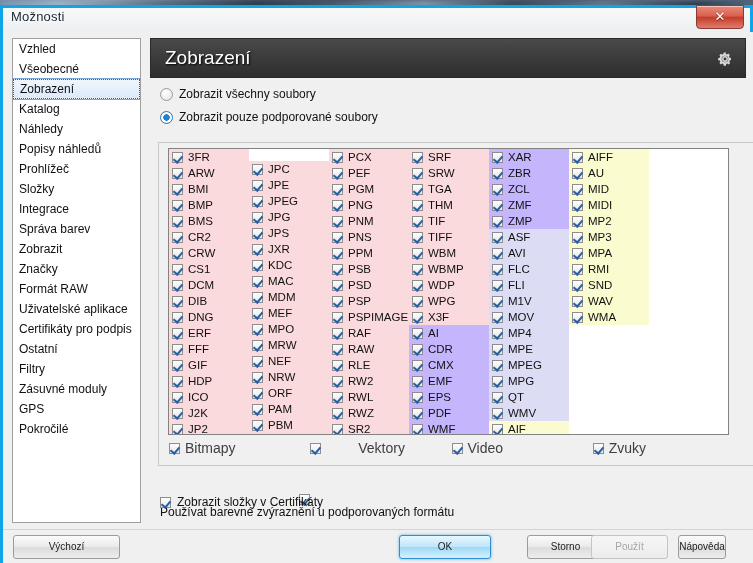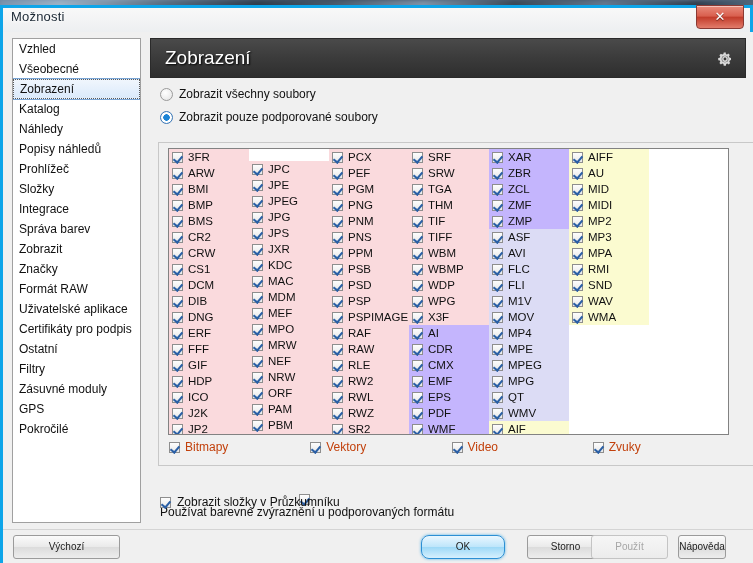--- a/index.html
+++ b/index.html
@@ -63,23 +63,23 @@
   .cell{height:16px;line-height:16px;display:flex;align-items:center;padding-left:3px;
       font-size:11.5px;color:#111;box-sizing:border-box;white-space:nowrap;}
   .cb{width:11px;height:11px;margin-right:5px;flex:0 0 11px;box-sizing:border-box;
       border:1px solid #8e8e8e;background:linear-gradient(180deg,#fdfdfd,#e9e9e9);
       position:relative;}
   .cb.on::after{content:"";position:absolute;left:2px;top:1px;width:4px;height:7px;
       border:solid #2a5fa5;border-width:0 2px 2px 0;transform:rotate(40deg);}
   .bm{background:#fadadd;} .vc{background:#c4b5fd;}
   .vd{background:#dcdcf5;} .au{background:#fbfbd0;}
 
-  .kindrow{position:absolute;left:10px;top:297px;width:565px;display:flex;font-size:12px;color:#c2410c;justify-content:flex-end;}
+  .kindrow{position:absolute;left:10px;top:297px;width:565px;display:flex;font-size:14px;color:#404040;justify-content:flex-end;}
   .kindrow > div{display:flex;align-items:center;}
-  .k0{width:153px;} .k1{width:153px;} .k2{width:153px;}
+  .k0{width:153px;} .k1{width:153px;gap:32px;} .k2{width:153px;}
 
   .optrow{position:absolute;left:10px;display:flex;align-items:center;font-size:12px;color:#111;}
 
   
   #sep{position:absolute;left:0;top:497px;width:751px;height:1px;background:#d4d4d4;}
   #btnbar{position:absolute;left:0;top:500px;width:751px;height:32px;}
   .btn{position:absolute;top:3px;height:24px;line-height:22px;text-align:center;font-size:10px;
       color:#222;border:1px solid #9b9b9b;border-radius:3px;box-sizing:border-box;
       background:linear-gradient(180deg,#fbfbfb,#eaeaea 48%,#dcdcdc 52%,#ededed);
       cursor:pointer;}
@@ -586,29 +586,29 @@
           </div>
       </div>
 
       <div id="optwrap">
           <div class="optrow" style="top: 456px; flex-direction: column;">
             <span class="cb on" style="margin-right: 6px;"></span>
             <span>Používat barevné zvýraznění u podporovaných formátu</span>
           </div>
           <div class="optrow" style="top: 457px;">
             <span class="cb on" style="margin-right: 6px;"></span>
-            <span>Zobrazit složky v Průzkumníku</span>
+            <span>Zobrazit složky v Certifikáty</span>
           </div>
         </div>
     </div>
 
     <div id="sep"></div>
 
     <div id="btnbar">
       <div class="btn" style="left:10px;width:107px;">Výchozí</div>
-      <div class="btn primary" style="left:418px;width:84px;border-radius:8px;">OK</div>
+      <div class="btn primary" style="left:396px;width:92px;">OK</div>
       <div class="btn" style="left:501px;width:77px;margin-left:23px;">Storno</div>
       <div class="btn disabled" style="left:588px;width:77px;">Použít</div>
       <div class="btn" style="left:675px;width:48px;">Nápověda</div>
     </div>
 
   </div>
 </div>
 
 </body></html>

